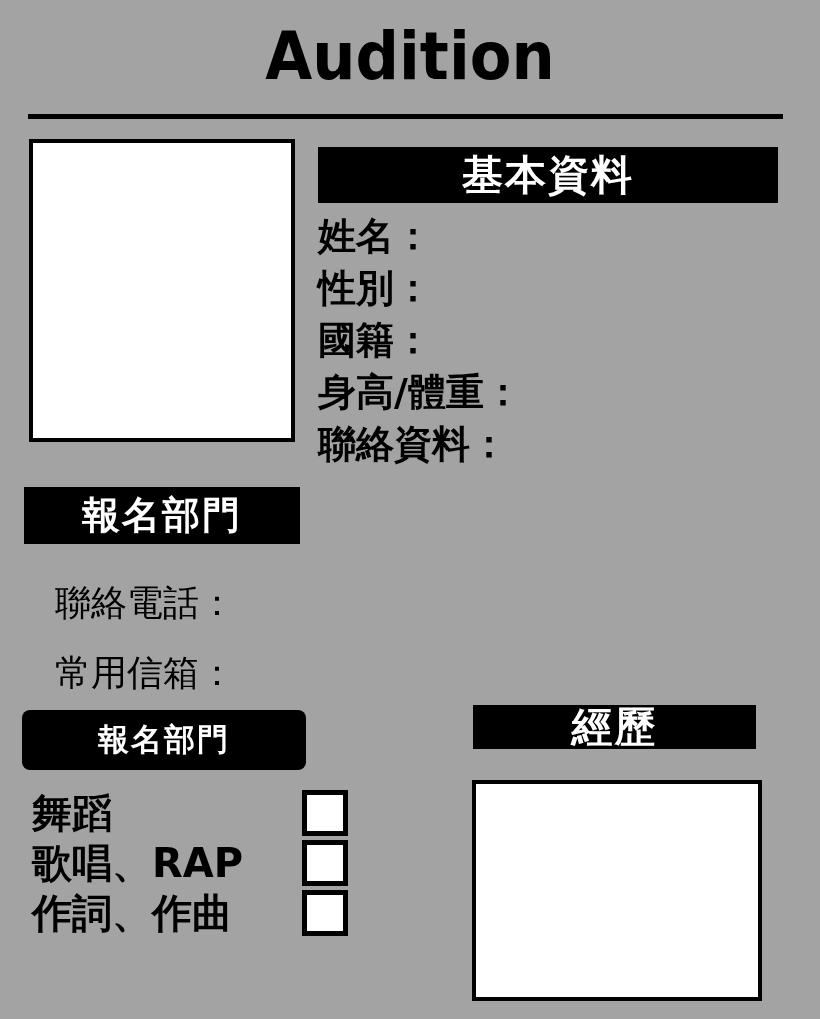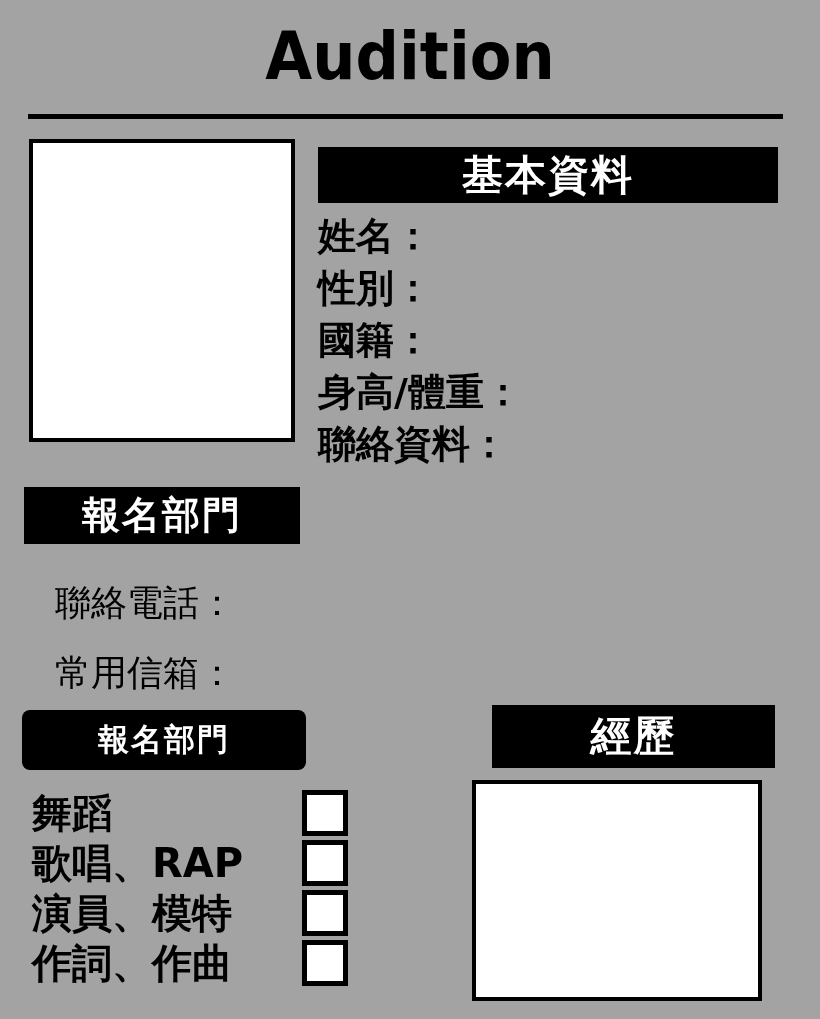--- a/index.html
+++ b/index.html
@@ -78,23 +78,22 @@
     top: 710px;
     width: 284px;
     height: 60px;
     font-size: 31px;
     border-radius: 8px;
   }
   #bar-exp {
     left: 473px;
     top: 705px;
     width: 283px;
-    height: 63px;
+    height: 44px;
     font-size: 41px;
-    margin-left: 19px;
   }
 
   
   #photo-box {
     position: absolute;
     left: 29px;
     top: 139px;
     width: 266px;
     height: 303px;
     border: 4px solid #000000;
@@ -213,24 +212,20 @@
   <div id="dept-rows">
     <div class="dept-row">
       <span class="dept-label">舞蹈</span>
       <span class="dept-box"></span>
     </div>
     <div class="dept-row">
       <span class="dept-label">歌唱、RAP</span>
       <span class="dept-box"></span>
     </div>
     <div class="dept-row">
-      <span class="dept-label">演員、模特</span>
-      <span class="dept-box"></span>
-    </div>
-    <div class="dept-row">
       <span class="dept-label">作詞、作曲</span>
       <span class="dept-box"></span>
     </div>
   </div>
 
   <div class="bar" id="bar-exp">
     <span>經歷</span>
   </div>
 
   <div id="exp-box"></div>

